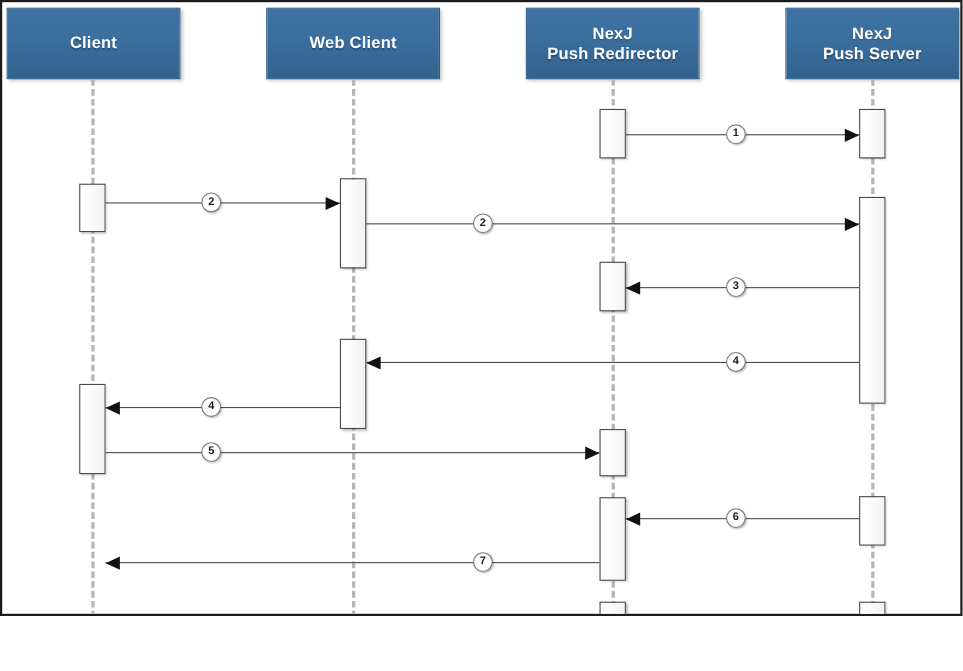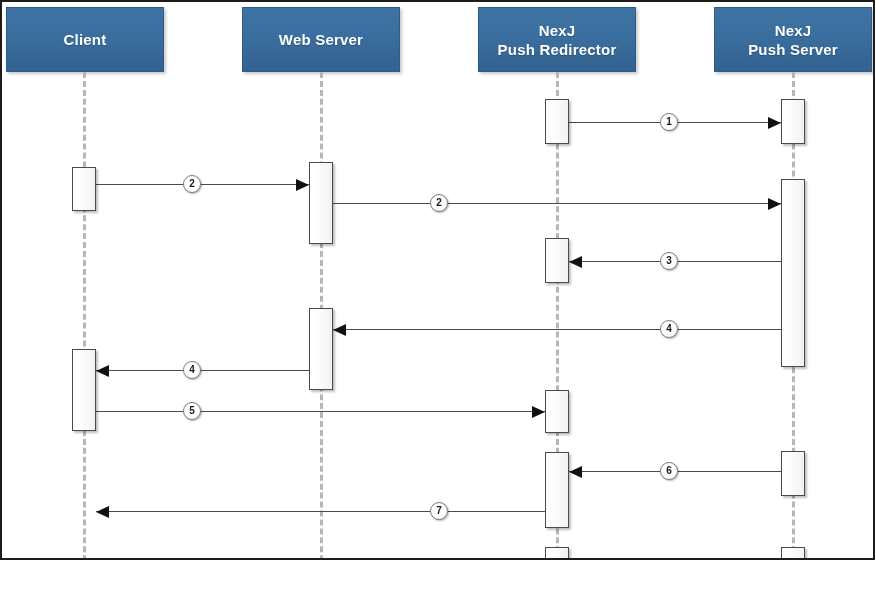--- a/index.html
+++ b/index.html
@@ -108,21 +108,21 @@
       <div class="lifeline" style="left: 318px; top: 70px; height: 534px;"></div>
       <div class="lifeline" style="left: 554px; top: 70px; height: 534px;"></div>
       <div class="lifeline" style="left: 790px; top: 70px; height: 534px;"></div>
     </div>
 
   <div id="participants">
       <div class="participant" style="left: 4px; top: 5px; width: 158px; height: 65px;">
         <span>Client</span>
       </div>
       <div class="participant" style="left: 240px; top: 5px; width: 158px; height: 65px;">
-        <span>Web Server</span>
+        <span>Web Client</span>
       </div>
       <div class="participant" style="left: 476px; top: 5px; width: 158px; height: 65px;">
         <span>NexJ
 Push Redirector</span>
       </div>
       <div class="participant" style="left: 712px; top: 5px; width: 158px; height: 65px;">
         <span>NexJ
 Push Server</span>
       </div>
     </div>

